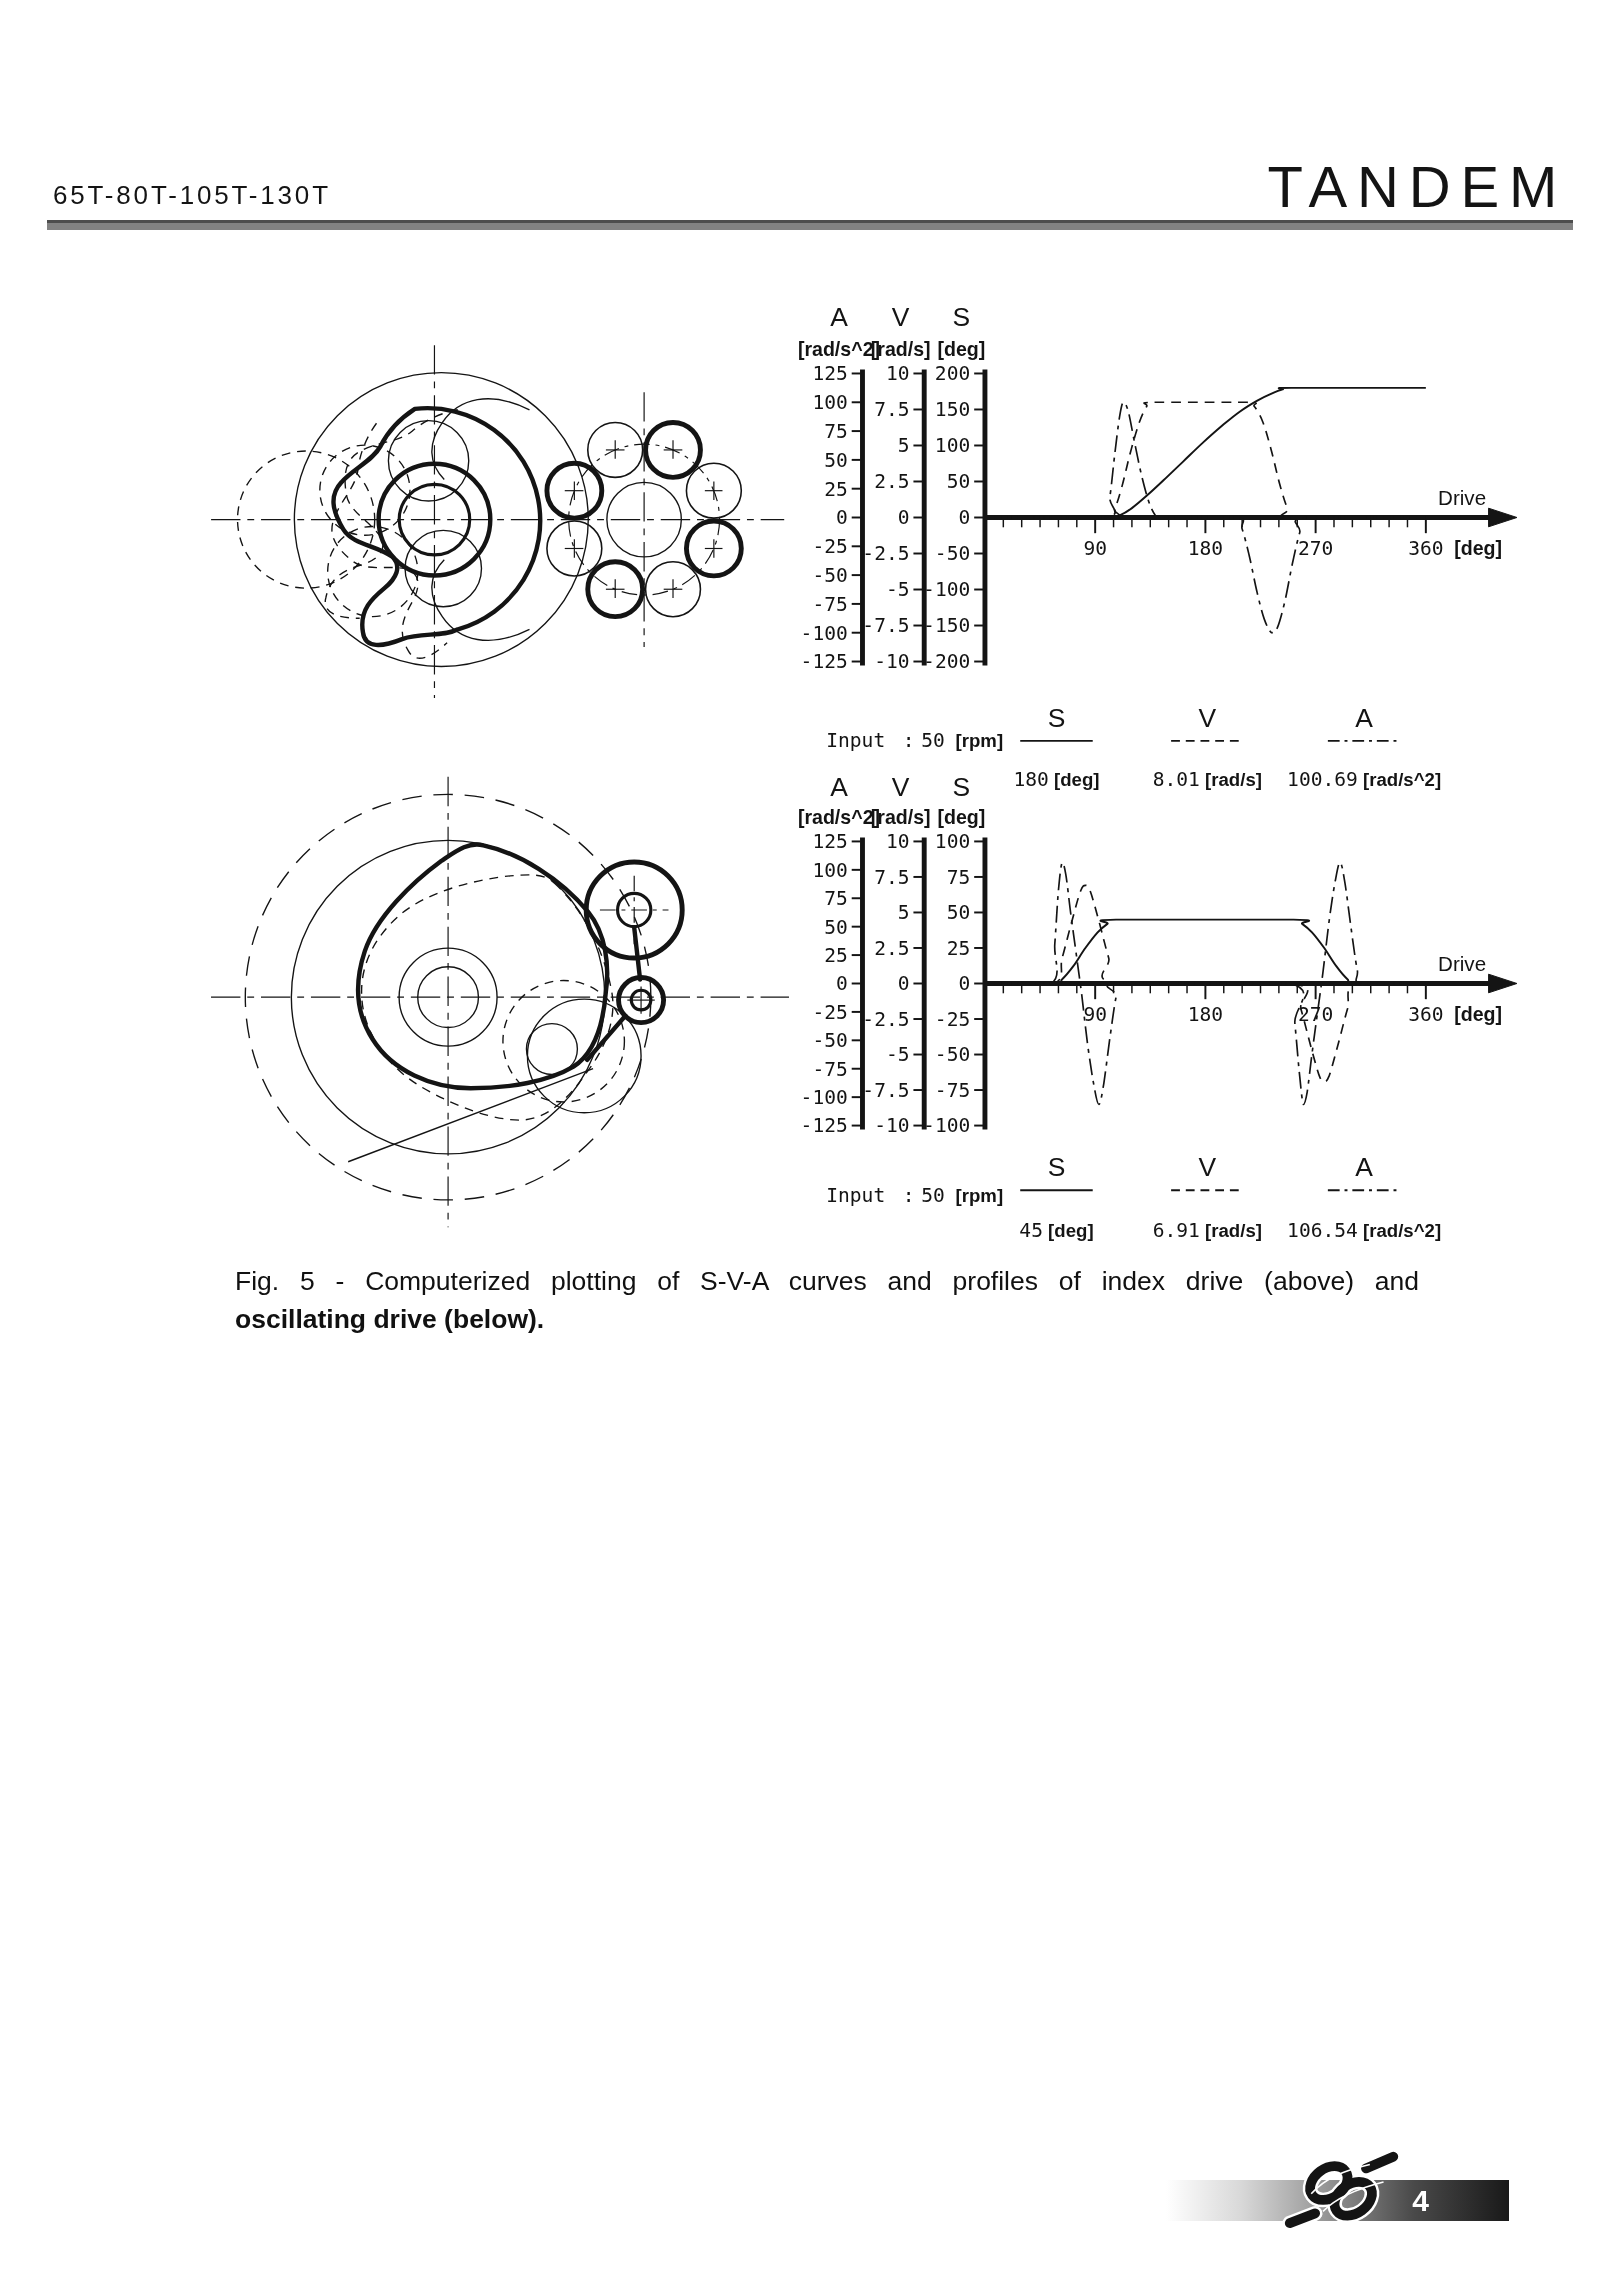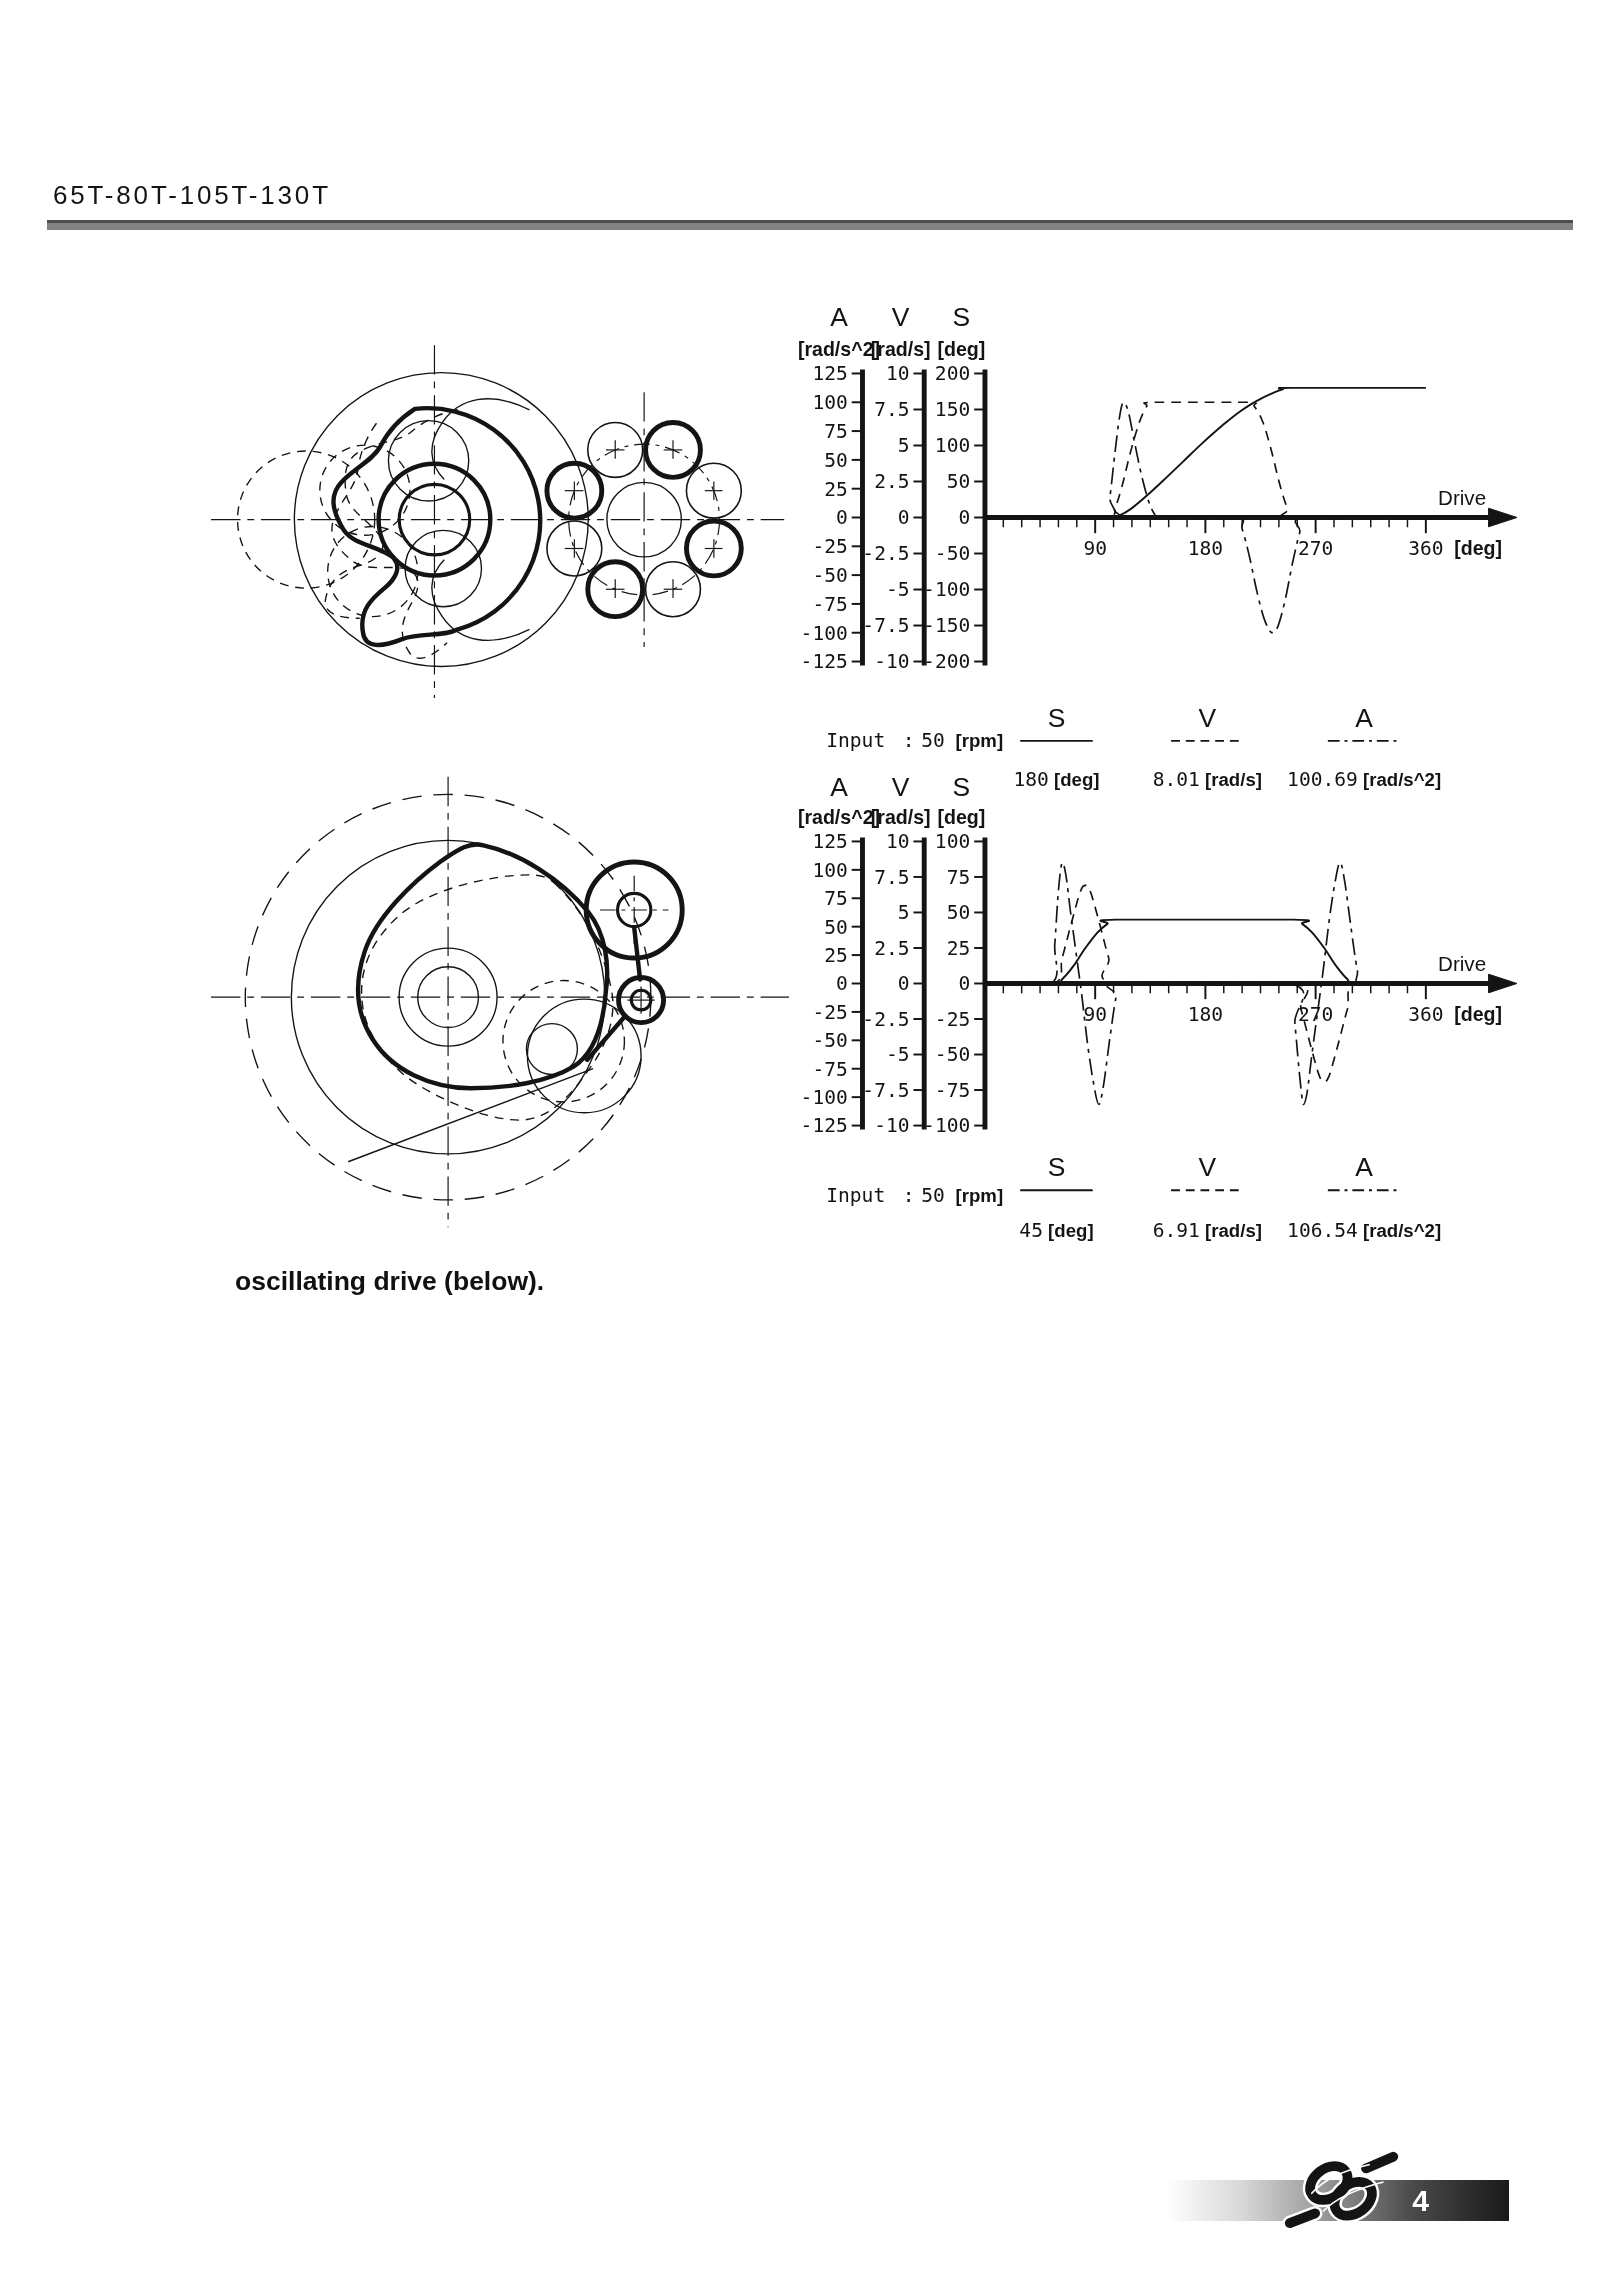--- a/index.html
+++ b/index.html
@@ -41,20 +41,21 @@
       background:linear-gradient(90deg,#ffffff 0%,#d8d8d8 22%,#9a9a9a 45%,#4a4a4a 72%,#191919 100%);}
   .page-number{position:absolute;left:1404px;top:2184px;width:33px;text-align:center;
       font-size:30px;font-weight:bold;color:#fff;}
 </style>
 </head>
 <body>
 
 <div class="page">
 
   <div class="models">65T-80T-105T-130T</div>
+  <div class="brand">TANDEM</div>
   <div class="header-rule"></div>
 
   <svg class="drawing" style="left:167px;top:245px;width:627px;height:461px" viewBox="170 250 640 470">
     <g>
       <line class="cl" x1="215" y1="530" x2="800" y2="530"></line>
       <line class="cl" x1="443" y1="352" x2="443" y2="712"></line>
       <line class="cl" x1="657" y1="400" x2="657" y2="660"></line>
     </g>
     <circle class="thin" cx="450" cy="530" r="150"></circle>
     <g class="dash">
@@ -376,20 +377,21 @@
         <line x1="1195" y1="1214" x2="1269" y2="1214" stroke="#141414" stroke-width="2" stroke-dasharray="9 6"></line>
         <text x="1232" y="1262" text-anchor="middle"><tspan class="t-mono">6.91</tspan><tspan class="t-units-s">&nbsp;[rad/s]</tspan></text>
         <text x="1392" y="1200" class="t-letter" text-anchor="middle">A</text>
         <line x1="1355" y1="1214" x2="1429" y2="1214" stroke="#141414" stroke-width="2" stroke-dasharray="12 5 3 5"></line>
         <text x="1392" y="1262" text-anchor="middle"><tspan class="t-mono">106.54</tspan><tspan class="t-units-s">&nbsp;[rad/s^2]</tspan></text>
         <text y="1226"><tspan x="843" class="t-mono">Input</tspan><tspan x="921" class="t-mono">:</tspan><tspan x="940" class="t-mono">50</tspan><tspan x="975" class="t-units-s">[rpm]</tspan></text>
       </g>
     </svg>
 
   <div class="caption">
+    <div class="cap1">Fig. 5 - Computerized plotting of S-V-A curves and profiles of index drive (above) and</div>
     <div class="cap2">oscillating drive (below).</div>
   </div>
 
   <div class="footer-bar"></div>
   <svg class="logo-svg" style="left:1279px;top:2135px;width:127px;height:102px" viewBox="1305 2178 130 104">
     <g stroke="#ffffff" stroke-width="15" fill="none" stroke-linecap="round">
       <ellipse cx="1356" cy="2227" rx="21" ry="15" transform="rotate(-36 1356 2227)"></ellipse>
       <ellipse cx="1381" cy="2243" rx="21" ry="15" transform="rotate(-36 1381 2243)"></ellipse>
       <path d="M1394,2212 L1422,2200"></path>
       <path d="M1342,2258 L1316,2268"></path>

